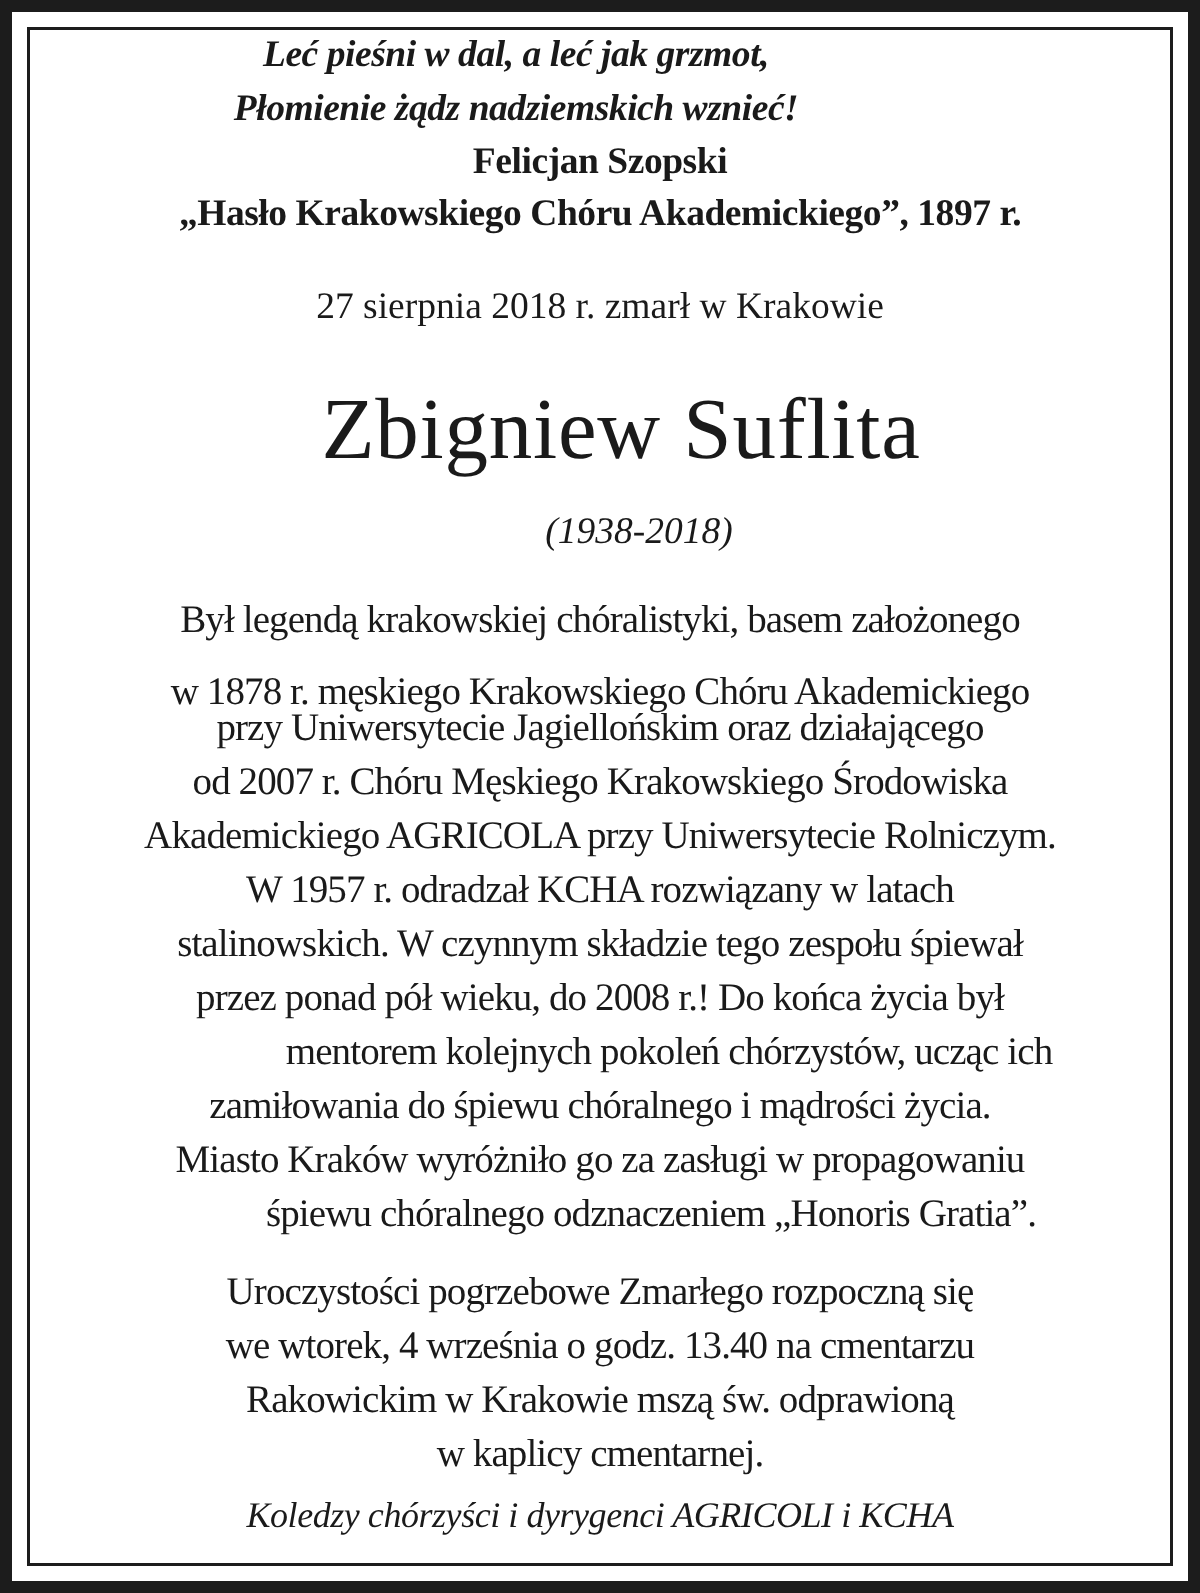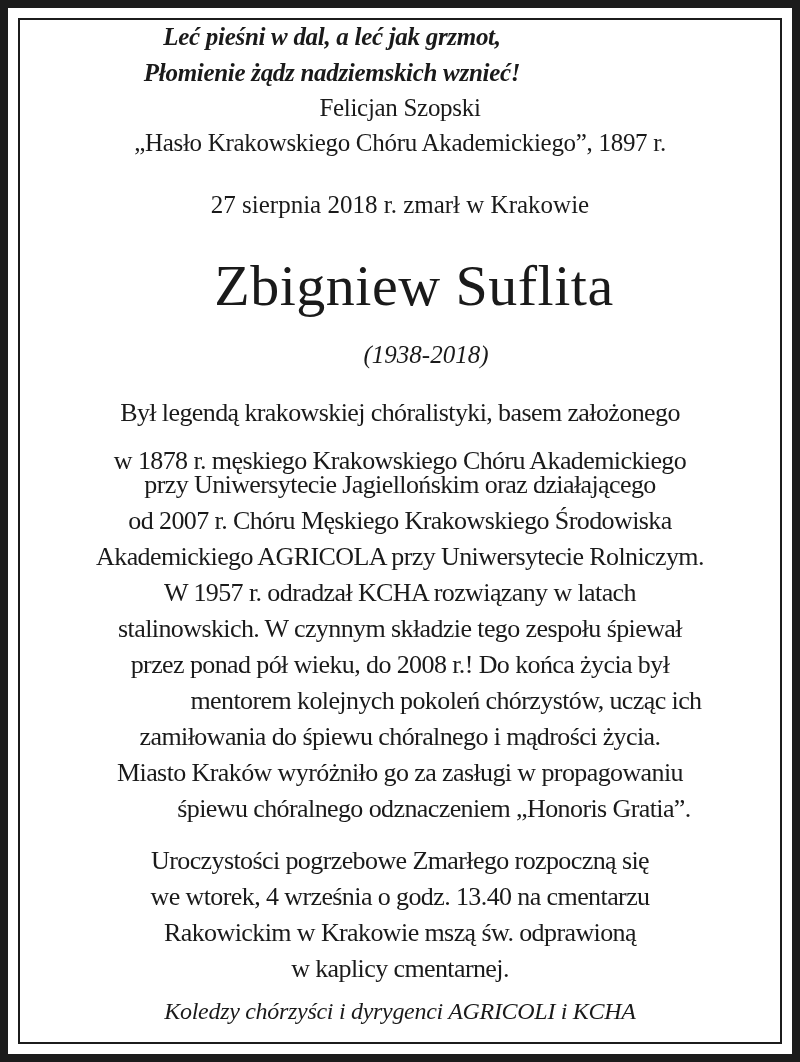--- a/index.html
+++ b/index.html
@@ -33,31 +33,31 @@
       color: #1a1a1a;
       font-family: "Liberation Serif", "DejaVu Serif", serif;
     }
     .motto {
       position: absolute;
       left: 0; width: 800px;
       text-align: center;
     }
     .motto-line {
       position: absolute;
-      left: 0; width: 664px;
+      left: 12px; width: 664px;
       font-style: italic;
       font-weight: bold;
       font-size: 25px;
       line-height: 30px;
       letter-spacing: -0.3px;
     }
     .author-line {
       position: absolute;
       left: 0; width: 800px;
-      font-weight: normal;
+      font-weight: bold;
       font-size: 25px;
       line-height: 30px;
       letter-spacing: -0.3px;
     }
     .date-line {
       position: absolute;
       left: 0; width: 800px;
       top: 190px;
       font-size: 25px;
       line-height: 30px;

